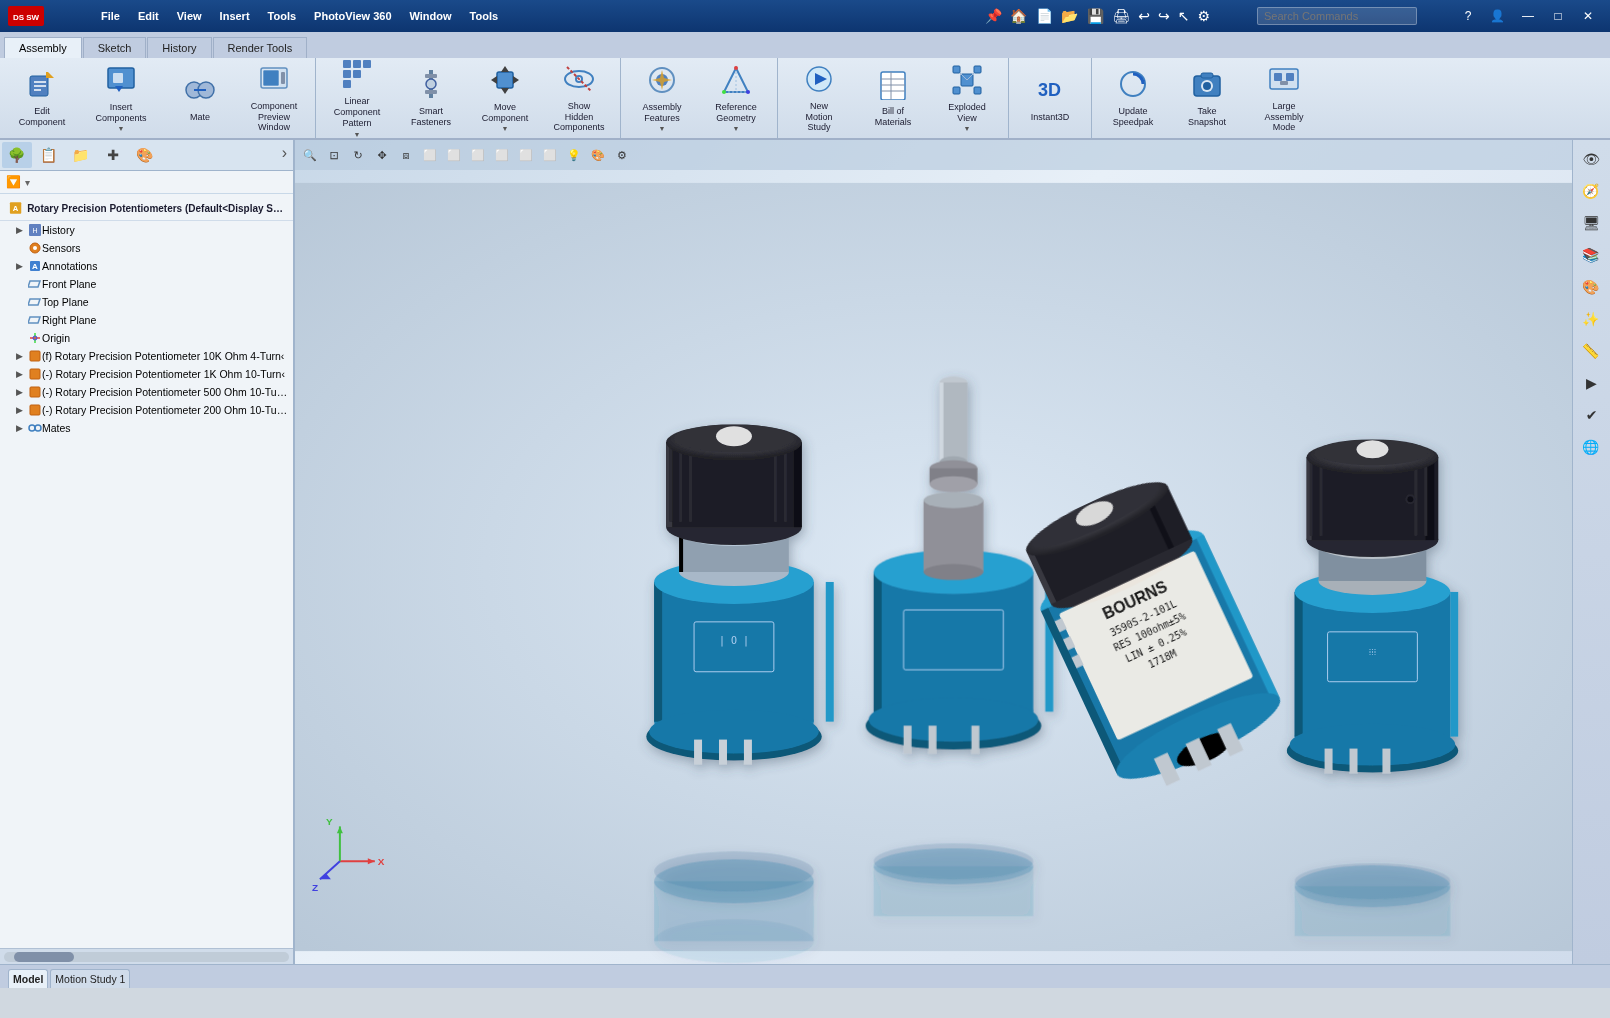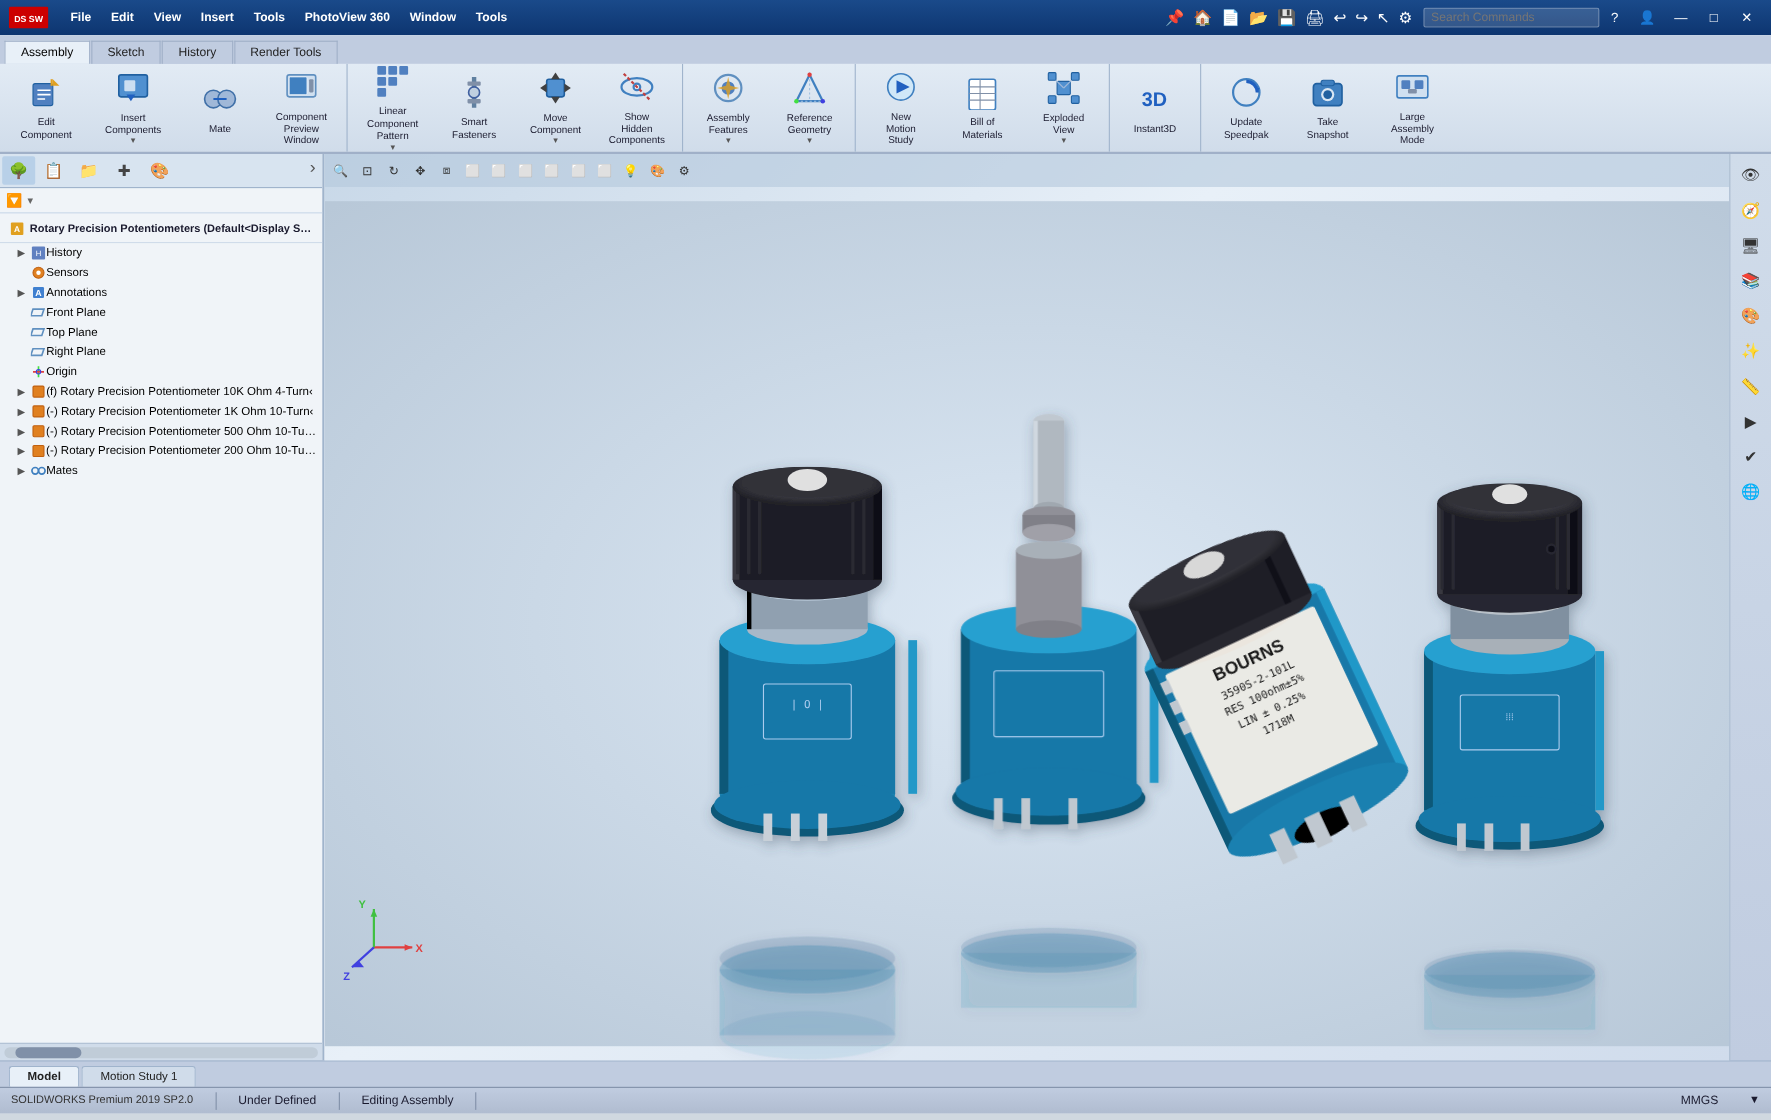--- a/index.html
+++ b/index.html
@@ -2,21 +2,21 @@
 <html><head>
   <meta charset="utf-8">
   <style>
     * { margin: 0; padding: 0; box-sizing: border-box; }
     body { width: 1610px; height: 1018px; overflow: hidden; font-family: 'Segoe UI', Arial, sans-serif; font-size: 11px; background: #d0d8e0; }
 
     
     #titlebar {
       display: flex; align-items: center; height: 32px;
       background: linear-gradient(to bottom, #1a4a8a, #0d3570);
-      color: white; padding: 0 8px; user-select: none;
+      color: white; padding: 0 8px; user-select: none; gap: 37px;
     }
     #titlebar .logo { font-weight: bold; font-size: 13px; margin-right: 12px; display: flex; align-items: center; gap: 4px; }
     #titlebar .menu-bar { display: flex; gap: 2px; flex: 1; }
     #titlebar .menu-item { padding: 4px 8px; cursor: pointer; font-size: 11px; border-radius: 2px; font-weight: bold; }
     #titlebar .title-area { flex: 1; text-align: center; font-size: 12px; font-weight: 500; }
     #titlebar .win-controls { display: flex; gap: 2px; }
     #titlebar .win-btn { width: 28px; height: 20px; display: flex; align-items: center; justify-content: center; cursor: pointer; border-radius: 2px; font-size: 12px; }
     #titlebar .search-box { background: rgba(255,255,255,0.15); border: 1px solid rgba(255,255,255,0.3); color: white; padding: 2px 6px; width: 160px; font-size: 11px; border-radius: 2px; }
     #titlebar .toolbar-icons { display: flex; align-items: center; gap: 4px; margin: 0 8px; }
     #titlebar .ticon { font-size: 14px; cursor: pointer; padding: 2px; }
@@ -96,21 +96,21 @@
     #statusbar {
       height: 24px; background: linear-gradient(to bottom, #c0cce0, #b0bcd0);
       border-top: 1px solid #8090a8; display: flex; align-items: center;
       padding: 0 10px; gap: 20px; font-size: 11px; color: #1a1a2e;
     }
     .status-sep { width: 1px; height: 16px; background: #8090a8; }
     .status-item { display: flex; align-items: center; gap: 4px; }
 
     
     #bottom-tabs { height: 24px; background: #c0cce0; border-top: 1px solid #a0b4cc; display: flex; align-items: flex-end; padding: 0 8px; gap: 2px; }
-    .bottom-tab { padding: 3px 16px; font-size: 10.5px; cursor: pointer; background: #d0dcea; border: 1px solid #a0b4cc; border-bottom: none; border-radius: 3px 3px 0 0; color: #222; }
+    .bottom-tab { padding: 3px 4px; font-size: 10.5px; cursor: pointer; background: #d0dcea; border: 1px solid #a0b4cc; border-bottom: none; border-radius: 3px 3px 0 0; color: #222; }
     .bottom-tab.active { background: #e8f0f8; font-weight: 600; }
 
     
     #scene-svg { width: 100%; height: 100%; }
 
     
     #left-bottom { height: 16px; background: #d0dcea; border-top: 1px solid #b0c0d4; display: flex; align-items: center; }
     .hscroll-track { flex: 1; height: 10px; background: #c0ccd8; margin: 0 4px; border-radius: 5px; position: relative; }
     .hscroll-thumb { position: absolute; width: 60px; height: 10px; background: #8090a8; border-radius: 5px; left: 10px; }
   </style>
@@ -803,26 +803,13 @@
     <div class="rp-btn">🌐</div>
   </div>
 
 </div>
 
 <div style="display:flex; flex-direction:column; background:#c0cce0;">
   <div id="bottom-tabs">
     <div class="bottom-tab active">Model</div>
     <div class="bottom-tab">Motion Study 1</div>
   </div>
-  <div id="statusbar">
-    <span style="font-size:10px; color:#333;">SOLIDWORKS Premium 2019 SP2.0</span>
-    <div class="status-sep"></div>
-    <span class="status-item">Under Defined</span>
-    <div class="status-sep"></div>
-    <span class="status-item">Editing Assembly</span>
-    <div class="status-sep"></div>
-    <div style="flex:1"></div>
-    <span class="status-item">MMGS</span>
-    <div style="display:flex; align-items:center; gap:2px; margin-left: 8px;">
-      <span style="cursor:pointer; font-size:10px;">▼</span>
-    </div>
-  </div>
 </div>
 
 </body></html>

